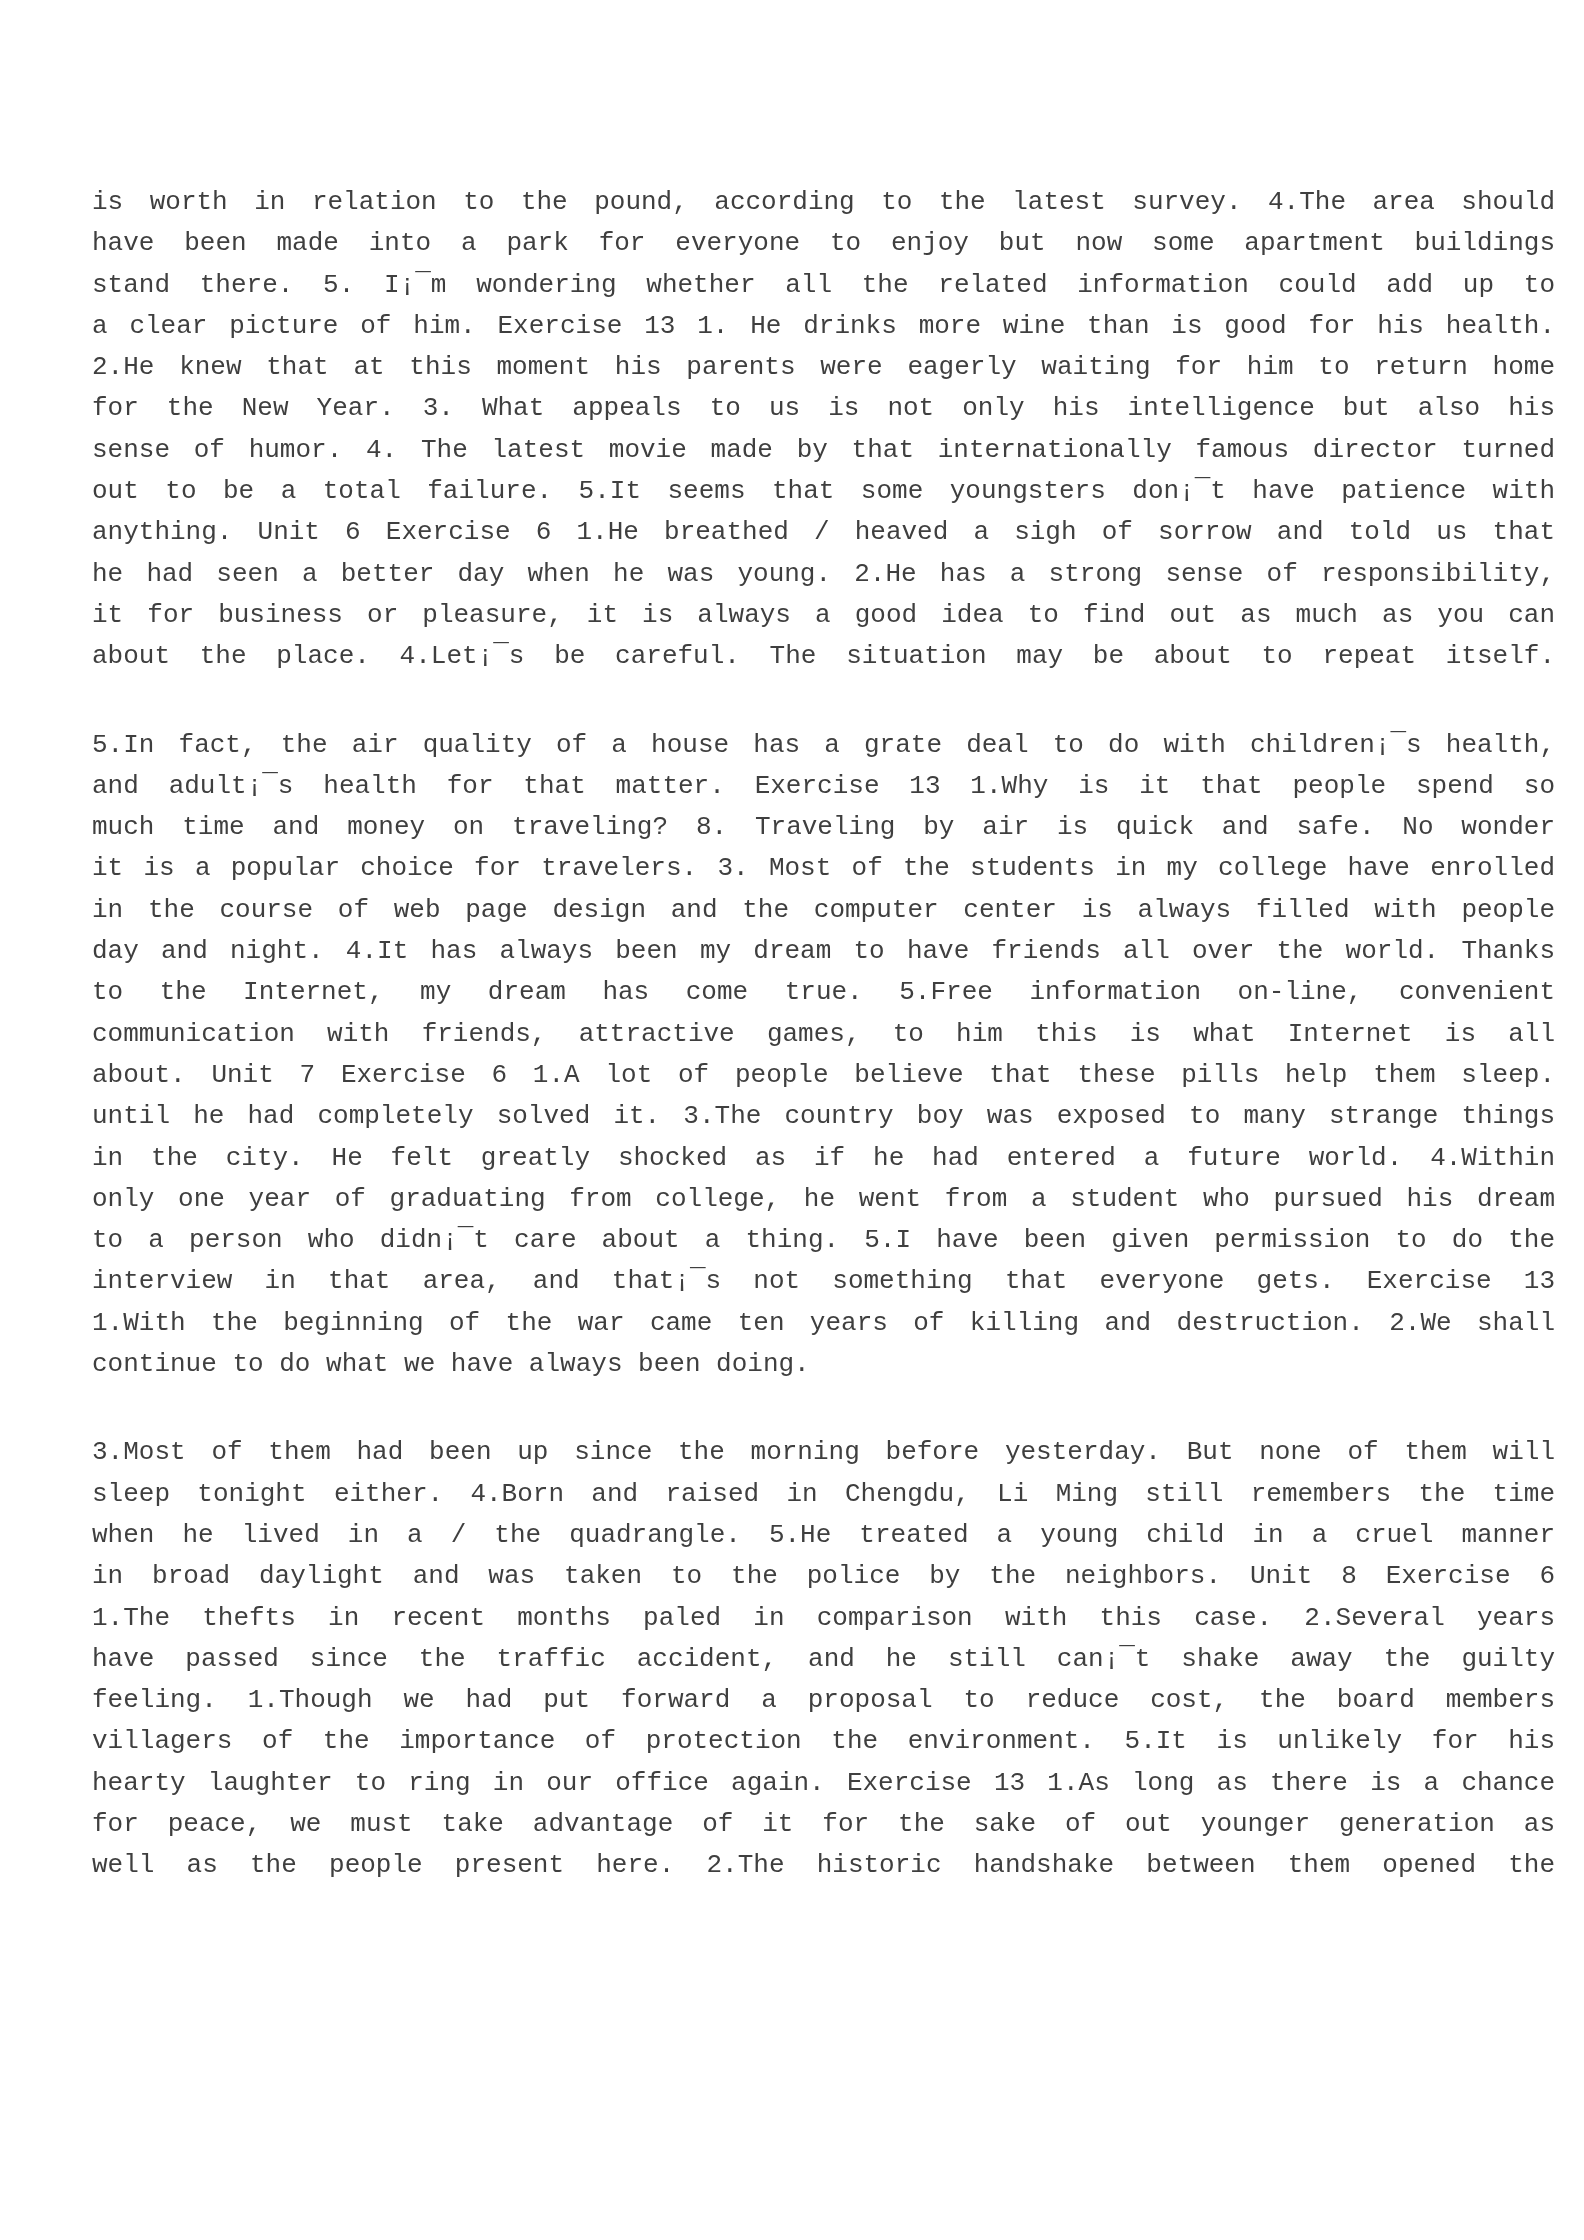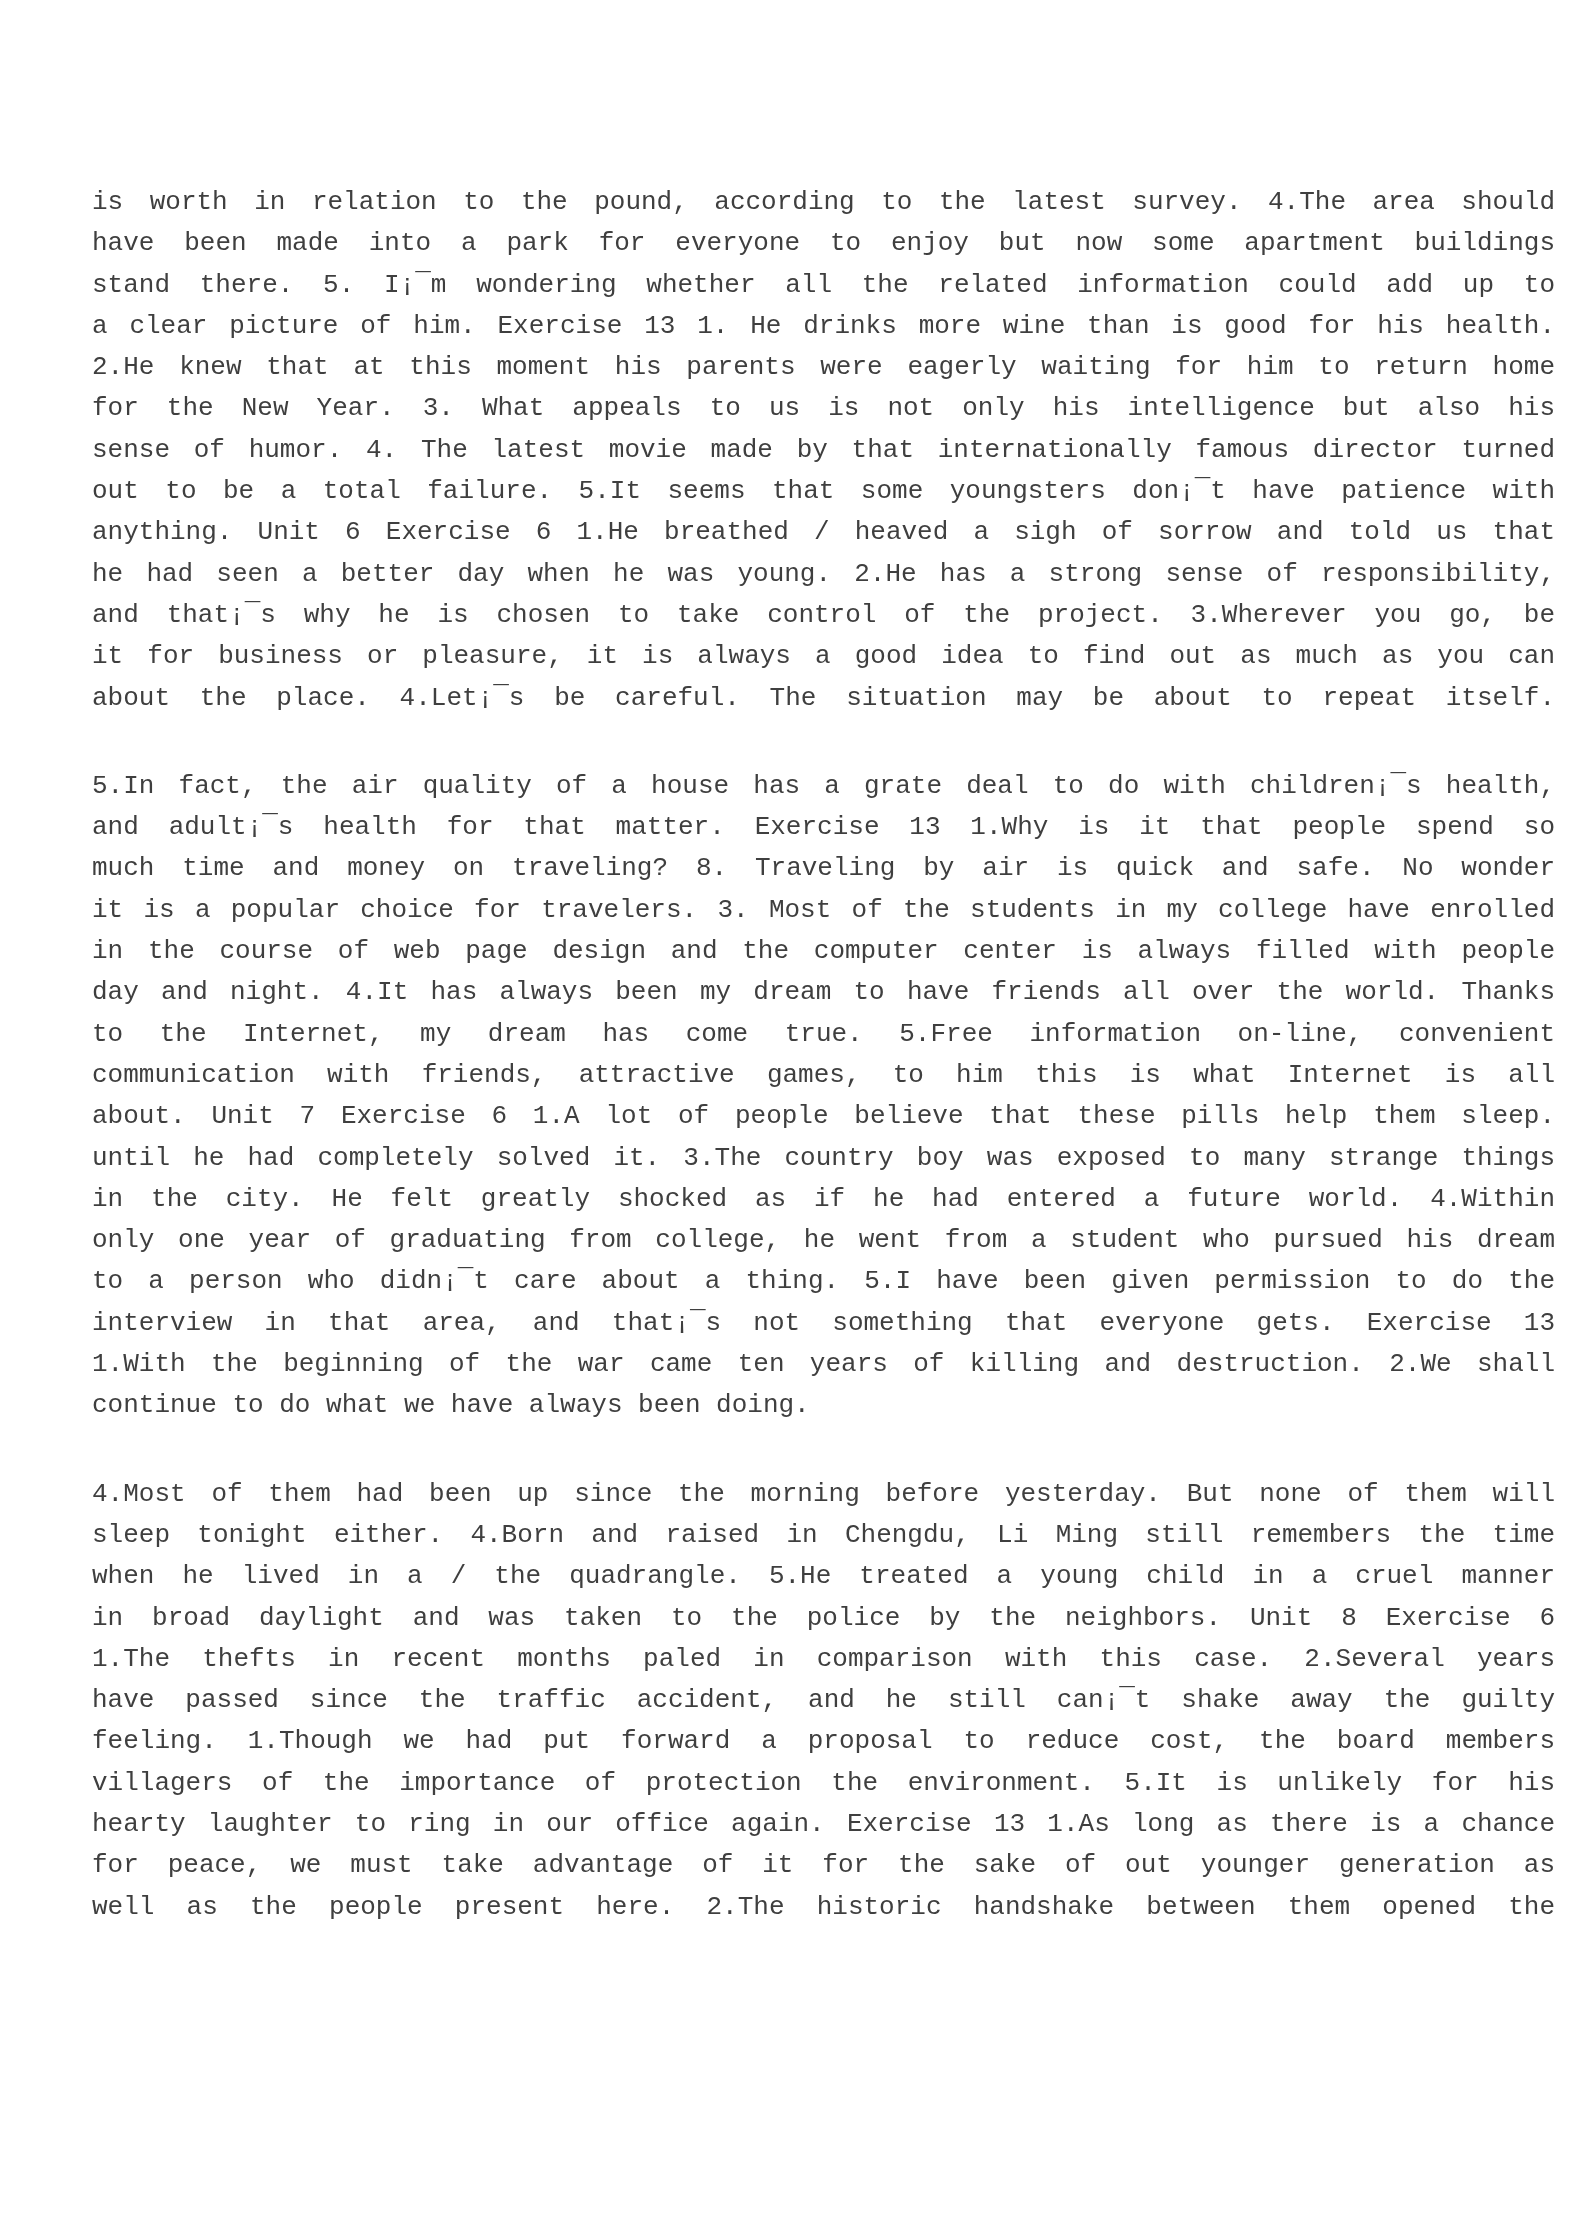--- a/index.html
+++ b/index.html
@@ -48,21 +48,20 @@
     <div class="line">is worth in relation to the pound, according to the latest survey. 4.The area should</div>
     <div class="line">have been made into a park for everyone to enjoy but now some apartment buildings</div>
     <div class="line">stand there. 5. I¡¯m wondering whether all the related information could add up to</div>
     <div class="line">a clear picture of him. Exercise 13 1. He drinks more wine than is good for his health.</div>
     <div class="line">2.He knew that at this moment his parents were eagerly waiting for him to return home</div>
     <div class="line">for the New Year. 3. What appeals to us is not only his intelligence but also his</div>
     <div class="line">sense of humor. 4. The latest movie made by that internationally famous director turned</div>
     <div class="line">out to be a total failure. 5.It seems that some youngsters don¡¯t have patience with</div>
     <div class="line">anything. Unit 6 Exercise 6 1.He breathed / heaved a sigh of sorrow and told us that</div>
     <div class="line">he had seen a better day when he was young. 2.He has a strong sense of responsibility,</div>
-    <div class="line">and that¡¯s why he is chosen to take control of the project. 3.Wherever you go, be</div>
     <div class="line">it for business or pleasure, it is always a good idea to find out as much as you can</div>
     <div class="line">about the place. 4.Let¡¯s be careful. The situation may be about to repeat itself.</div>
   </div>
 
   <div class="para">
     <div class="line">5.In fact, the air quality of a house has a grate deal to do with children¡¯s health,</div>
     <div class="line">and adult¡¯s health for that matter. Exercise 13 1.Why is it that people spend so</div>
     <div class="line">much time and money on traveling? 8. Traveling by air is quick and safe. No wonder</div>
     <div class="line">it is a popular choice for travelers. 3. Most of the students in my college have enrolled</div>
     <div class="line">in the course of web page design and the computer center is always filled with people</div>
@@ -73,21 +72,21 @@
     <div class="line">until he had completely solved it. 3.The country boy was exposed to many strange things</div>
     <div class="line">in the city. He felt greatly shocked as if he had entered a future world. 4.Within</div>
     <div class="line">only one year of graduating from college, he went from a student who pursued his dream</div>
     <div class="line">to a person who didn¡¯t care about a thing. 5.I have been given permission to do the</div>
     <div class="line">interview in that area, and that¡¯s not something that everyone gets. Exercise 13</div>
     <div class="line">1.With the beginning of the war came ten years of killing and destruction. 2.We shall</div>
     <div class="line short">continue to do what we have always been doing.</div>
   </div>
 
   <div class="para">
-    <div class="line">4.Most of them had been up since the morning before yesterday. But none of them will</div>
+    <div class="line">3.Most of them had been up since the morning before yesterday. But none of them will</div>
     <div class="line">sleep tonight either. 4.Born and raised in Chengdu, Li Ming still remembers the time</div>
     <div class="line">when he lived in a / the quadrangle. 5.He treated a young child in a cruel manner</div>
     <div class="line">in broad daylight and was taken to the police by the neighbors. Unit 8 Exercise 6</div>
     <div class="line">1.The thefts in recent months paled in comparison with this case. 2.Several years</div>
     <div class="line">have passed since the traffic accident, and he still can¡¯t shake away the guilty</div>
     <div class="line">feeling. 1.Though we had put forward a proposal to reduce cost, the board members</div>
     <div class="line">villagers of the importance of protection the environment. 5.It is unlikely for his</div>
     <div class="line">hearty laughter to ring in our office again. Exercise 13 1.As long as there is a chance</div>
     <div class="line">for peace, we must take advantage of it for the sake of out younger generation as</div>
     <div class="line">well as the people present here. 2.The historic handshake between them opened the</div>

